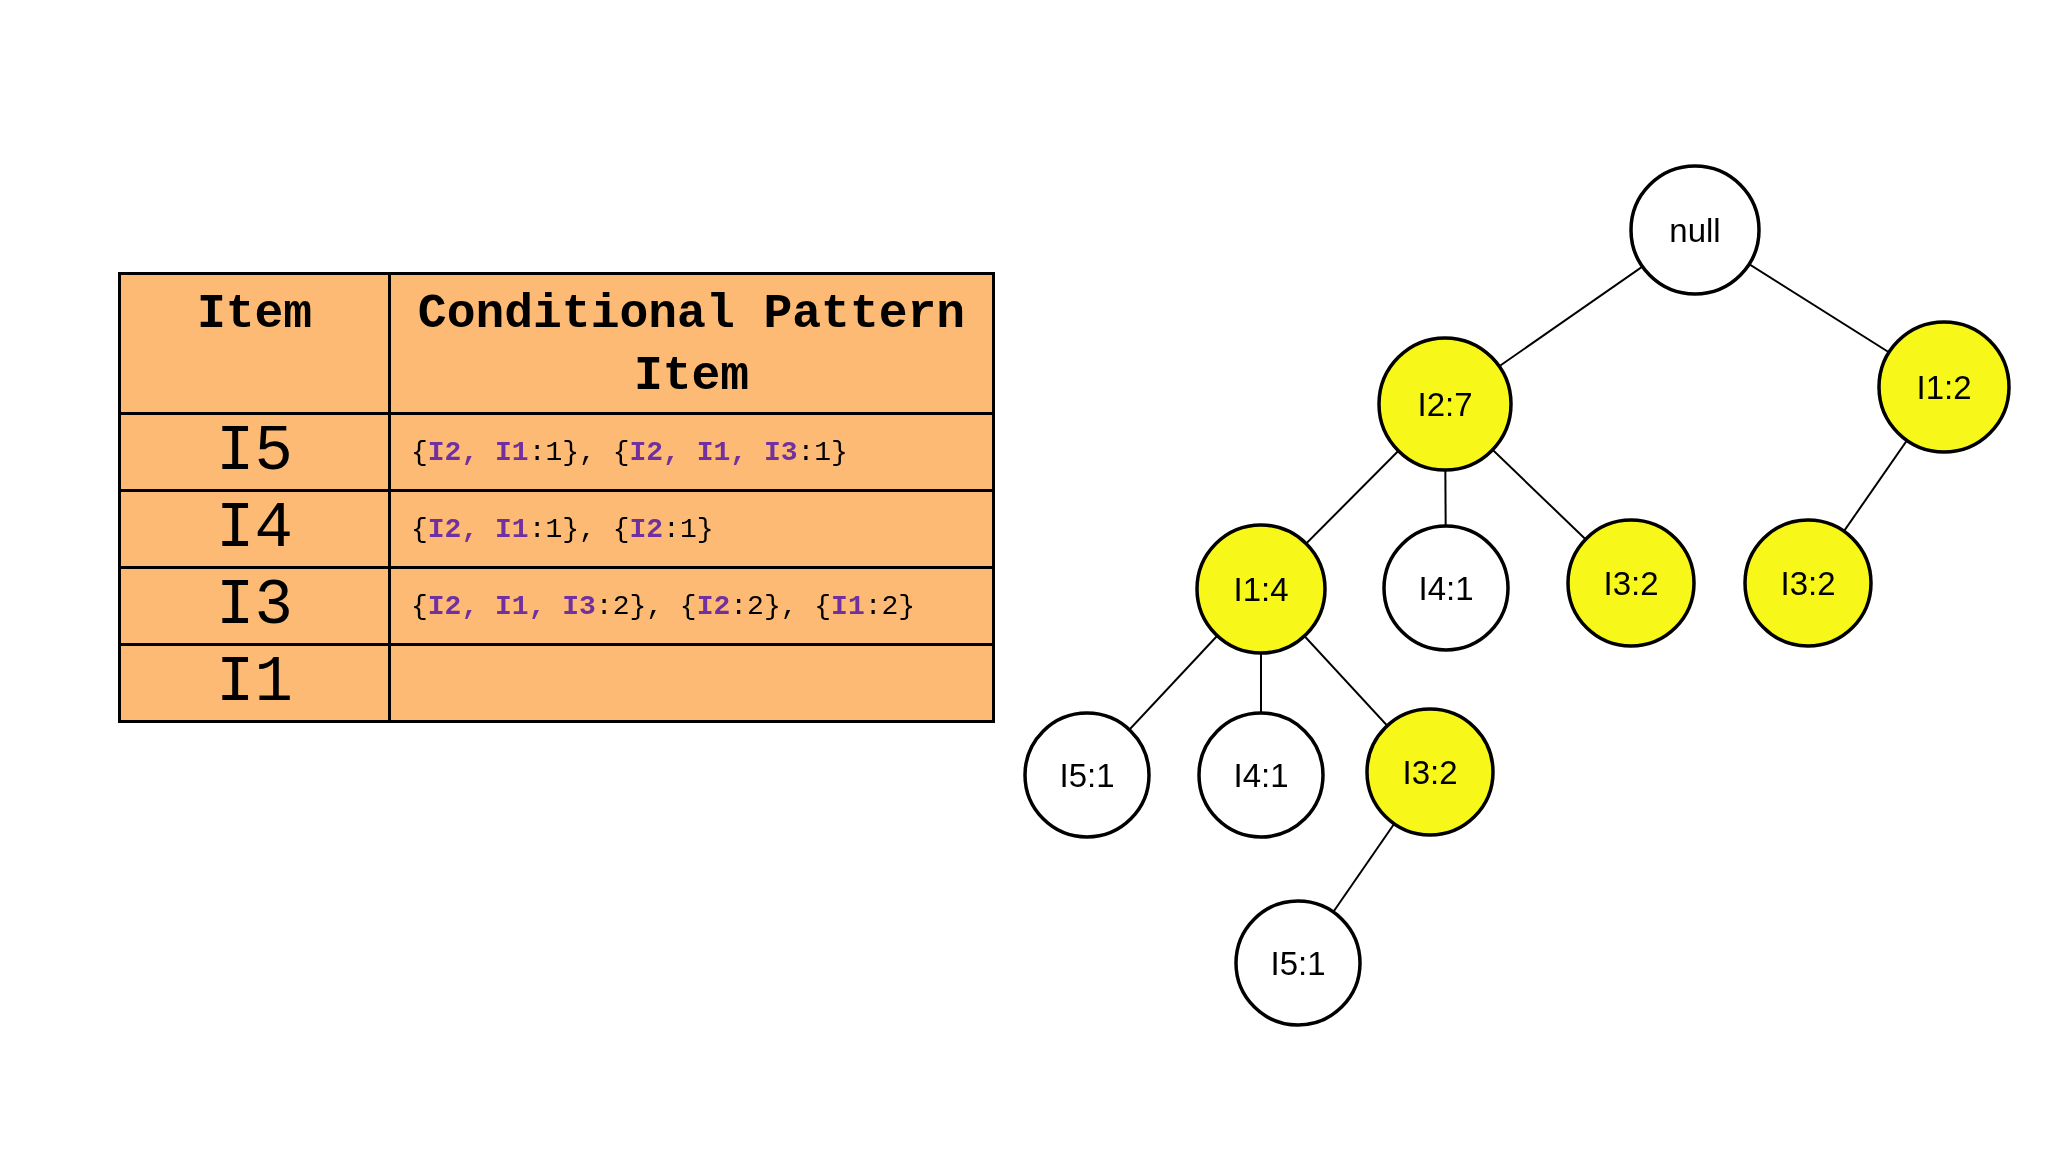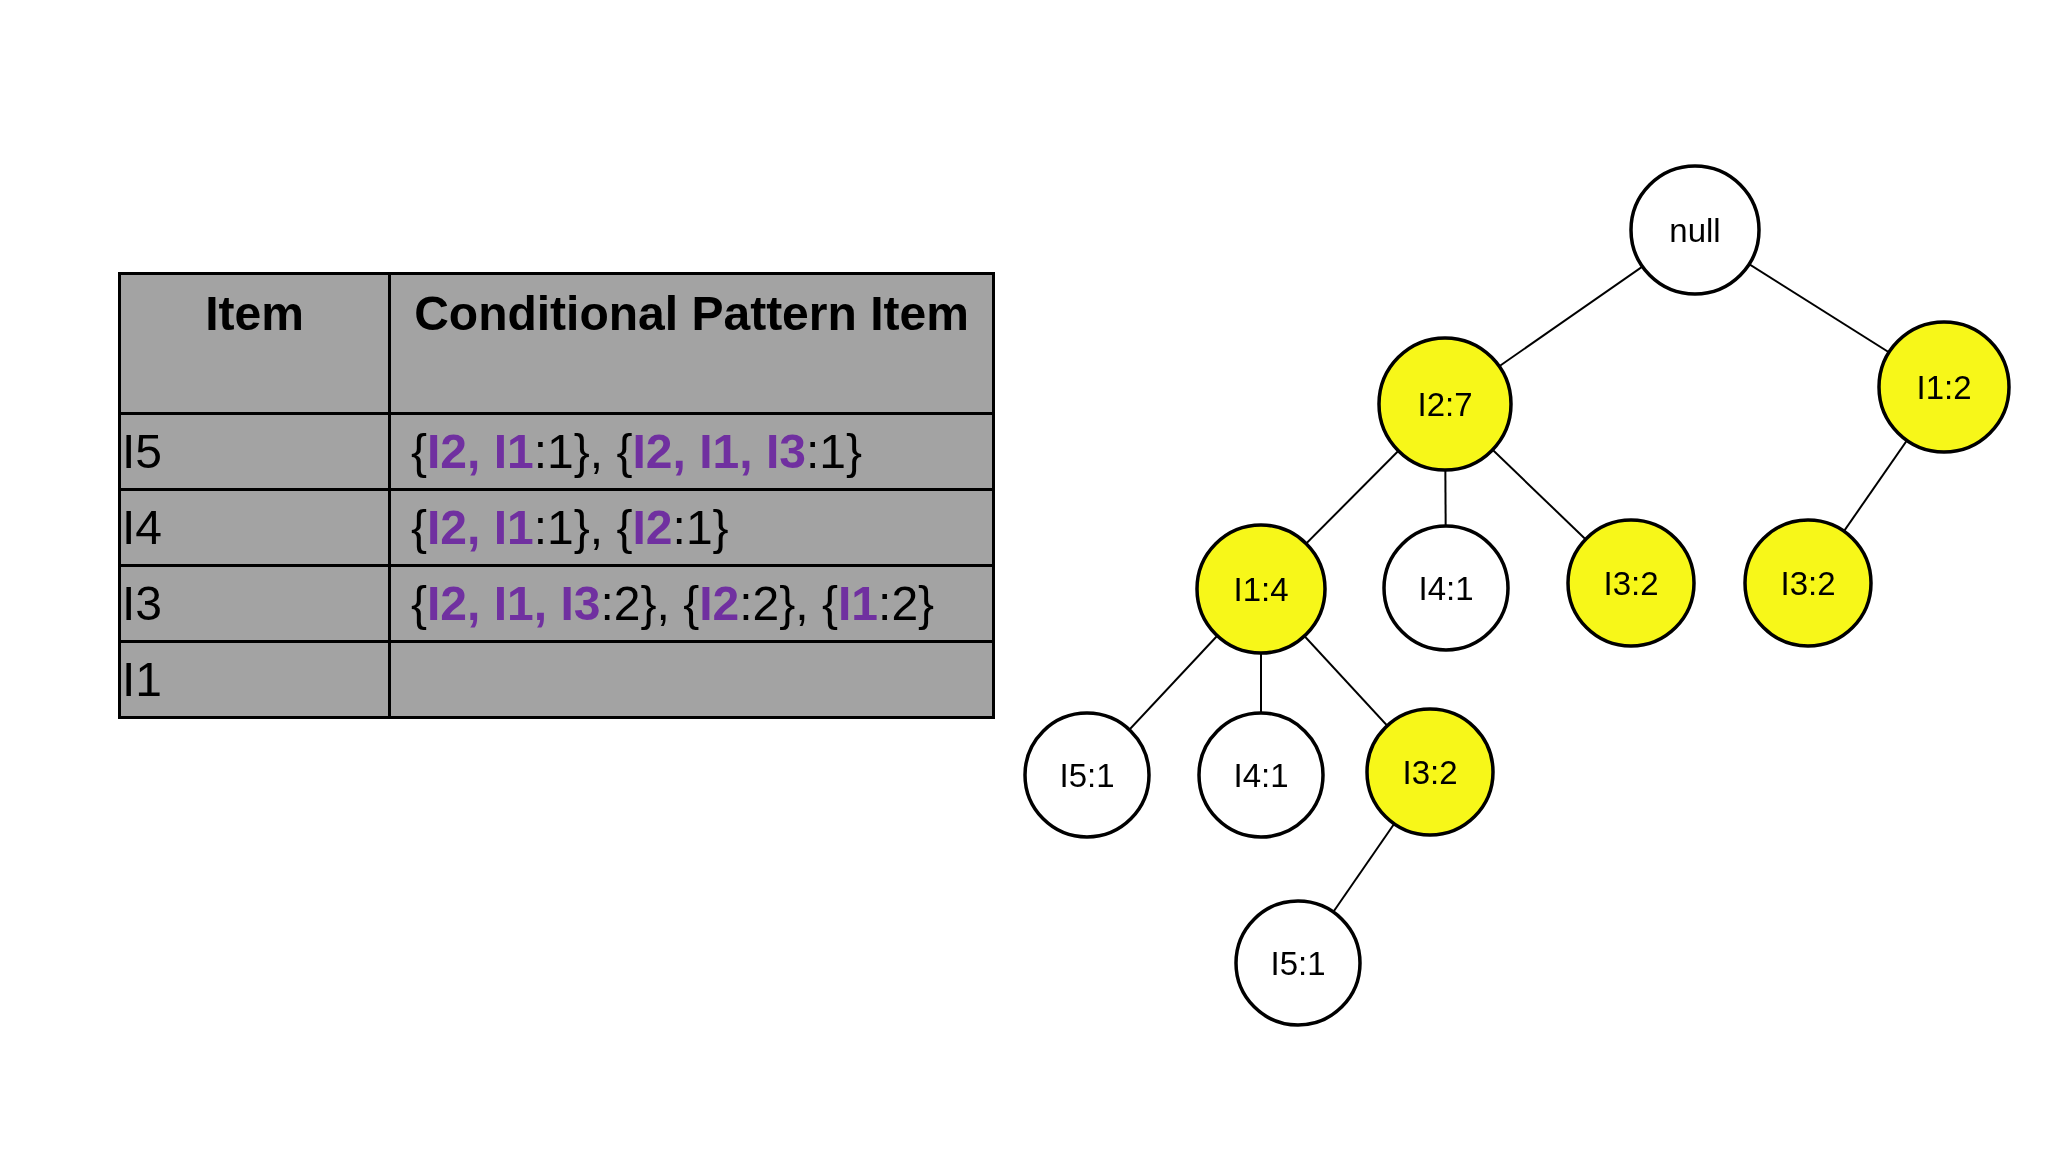--- a/index.html
+++ b/index.html
@@ -12,41 +12,43 @@
     color:#000;
   }
   table.cpb{
     position:absolute;
     left:118px;top:272px;
     border-collapse:collapse;
     table-layout:fixed;
   }
   table.cpb th, table.cpb td{
     border:3px solid #000;
-    background:#a3a3a3;
+    background:#fdba74;
     box-sizing:border-box;
+    font-family:Liberation Mono, monospace;
   }
   table.cpb th{
     font-weight:bold;
     font-size:48px;
     line-height:1.3;
     vertical-align:top;
     text-align:center;
     padding:8px 10px 0 10px;
     height:140px;
   }
   table.cpb td{
     height:76px;
     vertical-align:middle;
   }
   td.item-cell{
-    font-size:48px;
+    text-align:center;
+    font-size:64px;
   }
   td.pattern-cell{
-    font-size:48px;
+    font-size:28px;
     padding-left:20px;
     white-space:nowrap;
   }
   td.pattern-cell .purple-seg{
     font-weight:bold;
   }
   svg.fp-tree{
     position:absolute;
     left:0;top:0;
     width:2048px;height:1152px;

